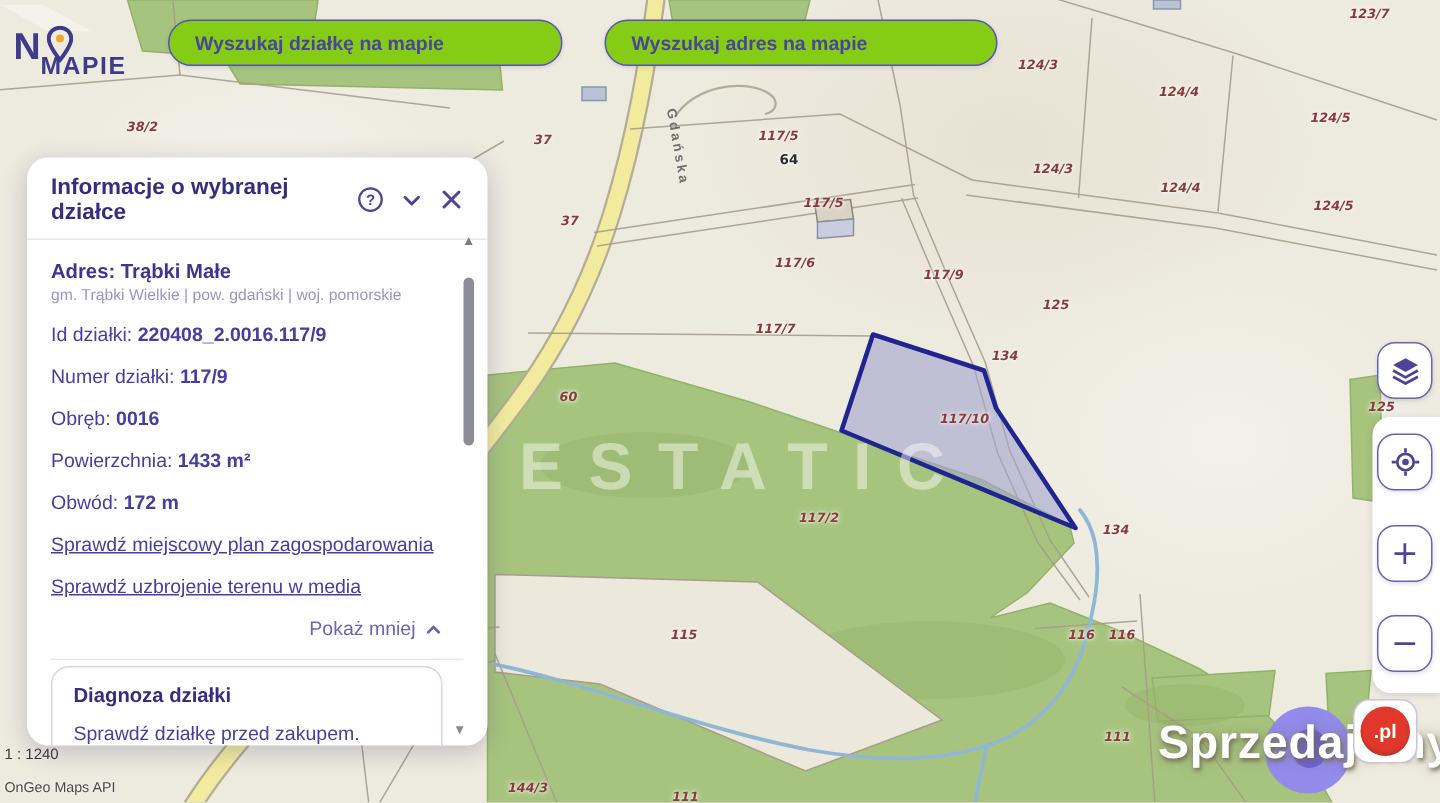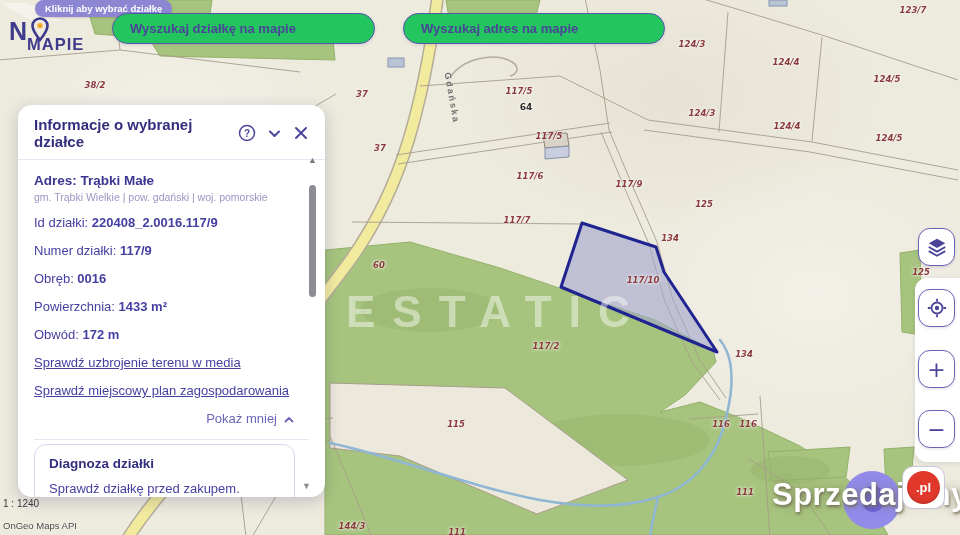--- a/index.html
+++ b/index.html
@@ -28,21 +28,21 @@
   .estatic-glyph{position:absolute;left:425px;top:264px;}
 
   
   .tooltip{position:absolute;left:35px;top:0;height:17px;padding:0 10px;border-radius:9px;
     background:#8d86d2;color:#fff;font:bold 9.5px "Liberation Sans",sans-serif;
     display:flex;align-items:center;white-space:nowrap;box-shadow:0 1px 2px rgba(0,0,0,.15);}
   .logo{position:absolute;left:8px;top:16px;width:80px;height:40px;color:#3e3a8c;cursor:pointer;}
   .logo .n{position:absolute;left:1px;top:1px;font:bold 25px "Liberation Sans",sans-serif;}
   .logo .pin{position:absolute;left:23px;top:1px;}
   .logo .mapie{position:absolute;left:19px;top:19px;font:bold 16.5px "Liberation Sans",sans-serif;letter-spacing:1px;}
-  .search-btn{position:absolute;top:13px;height:31px;background:#22c55e;border:1.6px solid #5a53ae;
+  .search-btn{position:absolute;top:13px;height:31px;background:#84cc16;border:1.6px solid #5a53ae;
     border-radius:17px;color:#4b4599;font:bold 13px "Liberation Sans",sans-serif;
     display:flex;align-items:center;padding:0 17px;box-sizing:border-box;cursor:pointer;
     box-shadow:0 1px 3px rgba(60,55,140,.15);}
   .search-btn.parcel{left:112px;width:263px;}
   .search-btn.address{left:403px;width:262px;}
 
   
   .panel{position:absolute;left:18px;top:105px;width:307px;height:392px;background:#fff;
     border-radius:14px;box-shadow:0 4px 16px rgba(40,35,100,.22);overflow:hidden;z-index:5;}
   .panel-header{display:flex;align-items:center;padding:11px 14px 9px 16px;}
@@ -204,21 +204,20 @@
         <span class="map-label" style="left: 787px; top: 126px;">124/4</span>
         <span class="map-label" style="left: 889px; top: 138px;">124/5</span>
         <span class="map-label" style="left: 921px; top: 272px;">125</span>
       </div>
     <div class="street-label">Gdańska</div>
   </div>
 
   <div class="scale-label">1 : 1240</div>
   <div class="attribution">OnGeo Maps API</div>
 
-  <div class="tooltip">Kliknij aby wybrać działkę</div>
   <div class="logo">
     <span class="n">N</span>
     <svg class="pin" width="18" height="26" viewBox="0 0 18 26">
       <path d="M9,1.5 C4.6,1.5 1.5,4.8 1.5,8.8 C1.5,13.8 9,23 9,23 C9,23 16.5,13.8 16.5,8.8 C16.5,4.8 13.4,1.5 9,1.5 Z" fill="none" stroke="#3e3a8c" stroke-width="2.6"></path>
       <circle cx="9" cy="8.6" r="2.6" fill="#f5a623"></circle>
     </svg>
     <span class="mapie">MAPIE</span>
   </div>
   <button class="search-btn parcel">Wyszukaj działkę na mapie</button>
   <button class="search-btn address">Wyszukaj adres na mapie</button>
@@ -247,22 +246,22 @@
     <div class="panel-body">
       <div class="addr">Adres: Trąbki Małe</div>
       <div class="addr-sub">gm. Trąbki Wielkie | pow. gdański | woj. pomorskie</div>
       <div id="rows-container">
           <div class="info-row"><span class="lbl">Id działki: </span><span class="val">220408_2.0016.117/9</span></div>
           <div class="info-row"><span class="lbl">Numer działki: </span><span class="val">117/9</span></div>
           <div class="info-row"><span class="lbl">Obręb: </span><span class="val">0016</span></div>
           <div class="info-row"><span class="lbl">Powierzchnia: </span><span class="val">1433 m²</span></div>
           <div class="info-row"><span class="lbl">Obwód: </span><span class="val">172 m</span></div>
         </div>
+      <a class="plink">Sprawdź miejscowy plan zagospodarowania</a>
       <a class="plink">Sprawdź uzbrojenie terenu w media</a>
-      <a class="plink">Sprawdź miejscowy plan zagospodarowania</a>
       <div class="show-less">
         <span>Pokaż mniej</span>
         <svg width="12" height="12" viewBox="0 0 12 12">
             <polyline points="2.5,7.5 6,4 9.5,7.5" fill="none" stroke="#6b65b8" stroke-width="1.8" stroke-linecap="round" stroke-linejoin="round"></polyline>
           </svg>
       </div>
       <div class="divider2"></div>
       <div class="diag-card">
         <div class="diag-title">Diagnoza działki</div>
         <div class="diag-body">Sprawdź działkę przed zakupem. Pobierz</div>

